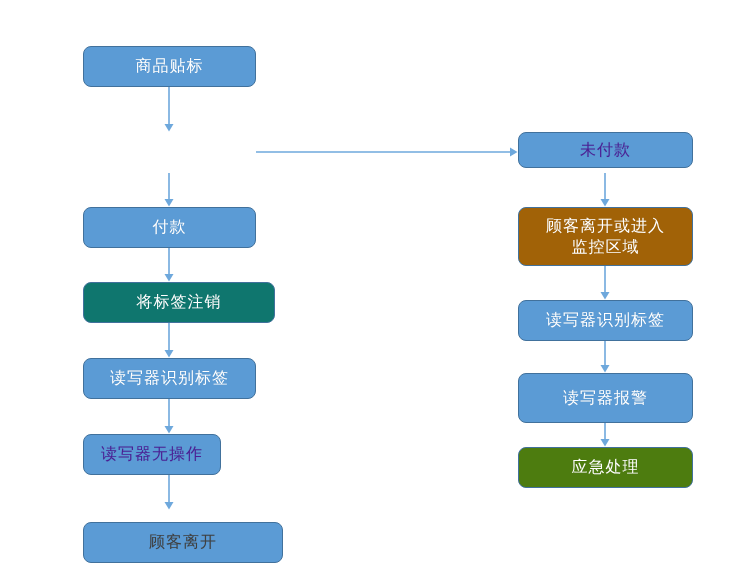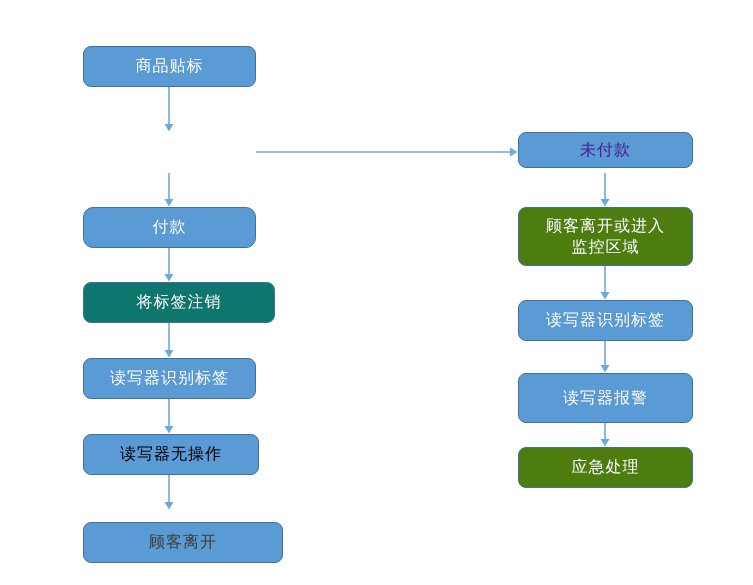--- a/index.html
+++ b/index.html
@@ -104,24 +104,24 @@
         <polygon points="3.5,24 12.5,24 8,31.5" fill="#6ea8dc"></polygon>
       </svg>
     </div>
     <div class="conn" style="left: 597px; top: 414px; width: 16px; height: 33px;">
       <svg width="16" height="33">
         <line x1="8" y1="0" x2="8" y2="26" stroke="#6ea8dc" stroke-width="1.6"></line>
         <polygon points="3.5,25 12.5,25 8,32.5" fill="#6ea8dc"></polygon>
       </svg>
     </div>
     <div class="node" style="left: 83px; top: 46px; width: 173px; height: 41px; background: rgb(91, 155, 213); border-color: rgb(65, 113, 156); color: rgb(255, 255, 255);"><span>商品贴标</span></div>
-    <div class="node" style="left: 83px; top: 207px; width: 173px; height: 41px; background: rgb(91, 155, 213); border-color: rgb(65, 113, 156); color: rgb(255, 255, 255); border-radius: 10px;"><span>付款</span></div>
+    <div class="node" style="left: 83px; top: 207px; width: 173px; height: 41px; background: rgb(91, 155, 213); border-color: rgb(65, 113, 156); color: rgb(255, 255, 255);"><span>付款</span></div>
     <div class="node" style="left: 83px; top: 282px; width: 192px; height: 41px; background: #0f766e; border-color: rgb(65, 113, 156); color: rgb(255, 255, 255);"><span>将标签注销</span></div>
     <div class="node" style="left: 83px; top: 358px; width: 173px; height: 41px; background: rgb(91, 155, 213); border-color: rgb(65, 113, 156); color: rgb(255, 255, 255);"><span>读写器识别标签</span></div>
-    <div class="node" style="left: 83px; top: 434px; width: 176px; height: 41px; background: rgb(91, 155, 213); border-color: rgb(65, 113, 156); color: #000000;"><span>读写器无操作</span></div>
+    <div class="node" style="left: 83px; top: 434px; width: 138px; height: 41px; background: rgb(91, 155, 213); border-color: rgb(65, 113, 156); color: #4c1d95;"><span>读写器无操作</span></div>
     <div class="node" style="left: 83px; top: 522px; width: 200px; height: 41px; background: rgb(91, 155, 213); border-color: rgb(65, 113, 156); color: #404040;"><span>顾客离开</span></div>
     <div class="node" style="left: 518px; top: 132px; width: 175px; height: 36px; background: rgb(91, 155, 213); border-color: rgb(65, 113, 156); color: #4c1d95;"><span>未付款</span></div>
-    <div class="node" style="left: 518px; top: 207px; width: 175px; height: 59px; background: #4d7c0f; border-color: rgb(65, 113, 156); color: rgb(255, 255, 255);"><span>顾客离开或进入
+    <div class="node" style="left: 518px; top: 207px; width: 175px; height: 59px; background: #a16207; border-color: rgb(65, 113, 156); color: rgb(255, 255, 255);"><span>顾客离开或进入
 监控区域</span></div>
     <div class="node" style="left: 518px; top: 300px; width: 175px; height: 41px; background: rgb(91, 155, 213); border-color: rgb(65, 113, 156); color: rgb(255, 255, 255);"><span>读写器识别标签</span></div>
     <div class="node" style="left: 518px; top: 373px; width: 175px; height: 50px; background: rgb(91, 155, 213); border-color: rgb(65, 113, 156); color: rgb(255, 255, 255);"><span>读写器报警</span></div>
     <div class="node" style="left: 518px; top: 447px; width: 175px; height: 41px; background: #4d7c0f; border-color: rgb(65, 113, 156); color: rgb(255, 255, 255);"><span>应急处理</span></div>
   </div>
 
 </body></html>

